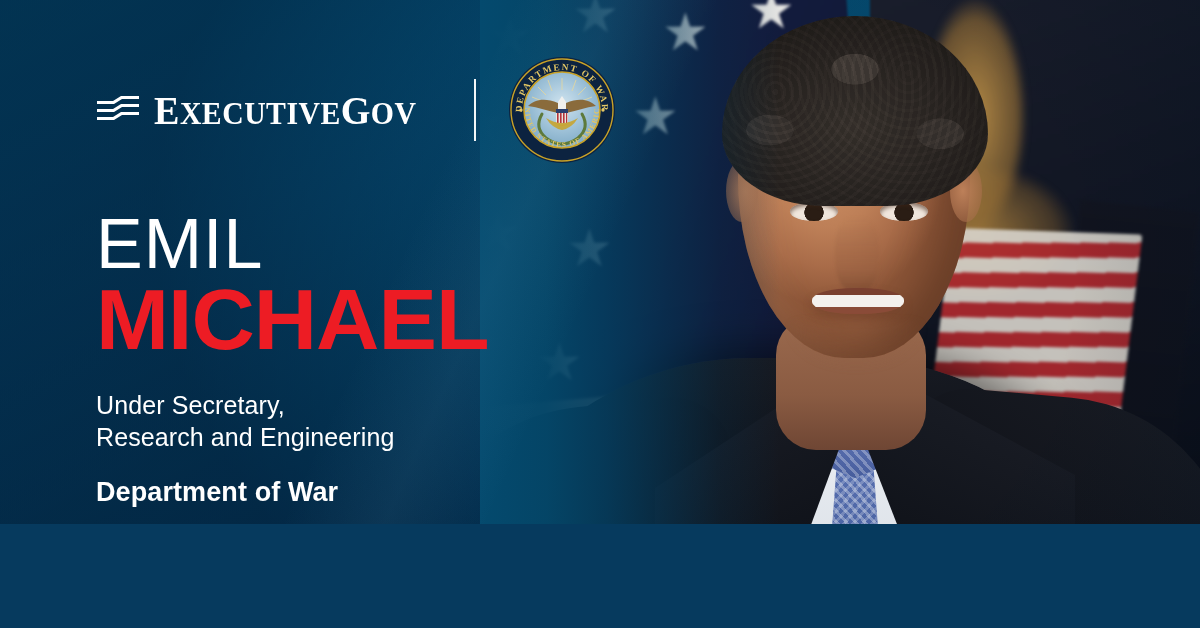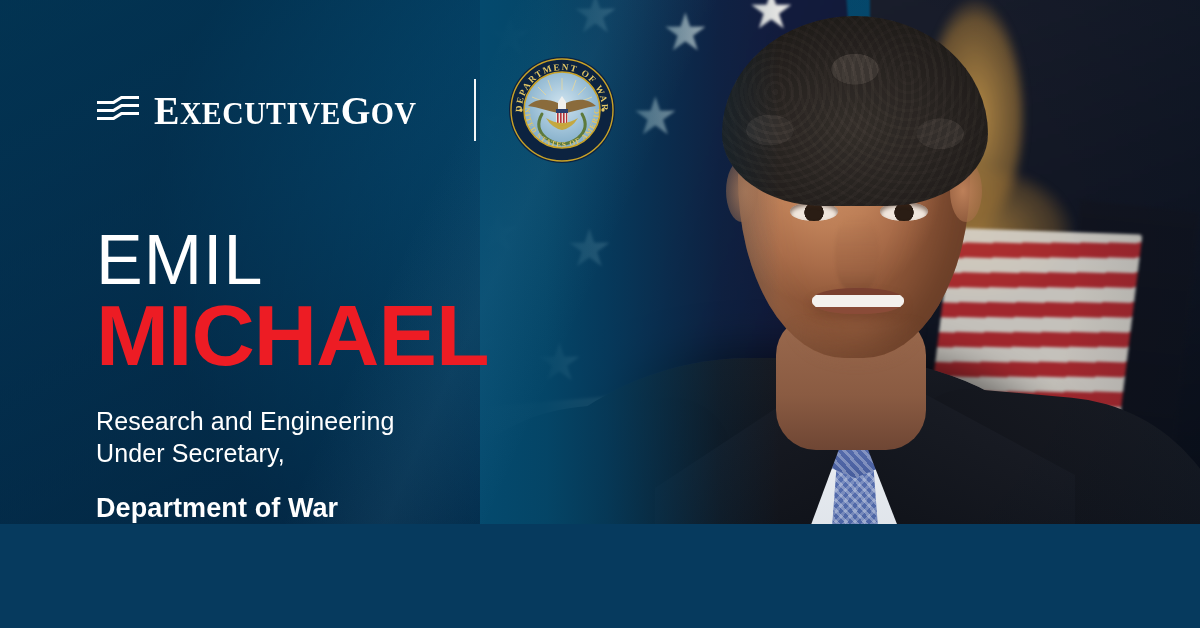--- a/index.html
+++ b/index.html
@@ -272,21 +272,21 @@
   #brand-wordmark .sc  { font-size:32px; }
   #divider {
     width:2px; height:62px;
     background:#ffffff;
     margin:0 0 0 38px;
     opacity:.95;
   }
   #seal { margin-left:32px; width:108px; height:108px; position:relative; }
 
   
-  #headline { position:absolute; left:96px; top:230px; }
+  #headline { position:absolute; left:96px; top:214px; }
   #first-name {
     color:#ffffff;
     font-size:70px;
     font-weight:300;
     letter-spacing:1px;
     line-height:.86;
     text-transform:uppercase;
   }
   #last-name {
     color:#ED1C24;
@@ -439,19 +439,19 @@
         <circle cx="95" cy="54" r="1.7" fill="#E3C765"></circle>
       </svg>
     </span>
 
   </div>
 
   <div id="headline">
     <div id="first-name">EMIL</div>
     <div id="last-name">MICHAEL</div>
     <div id="role">
+      <div>Under Secretary,</div>
       <div>Research and Engineering</div>
-      <div>Under Secretary,</div>
     </div>
     <div id="org">Department of War</div>
   </div>
 
 </div>
 
 </body></html>

